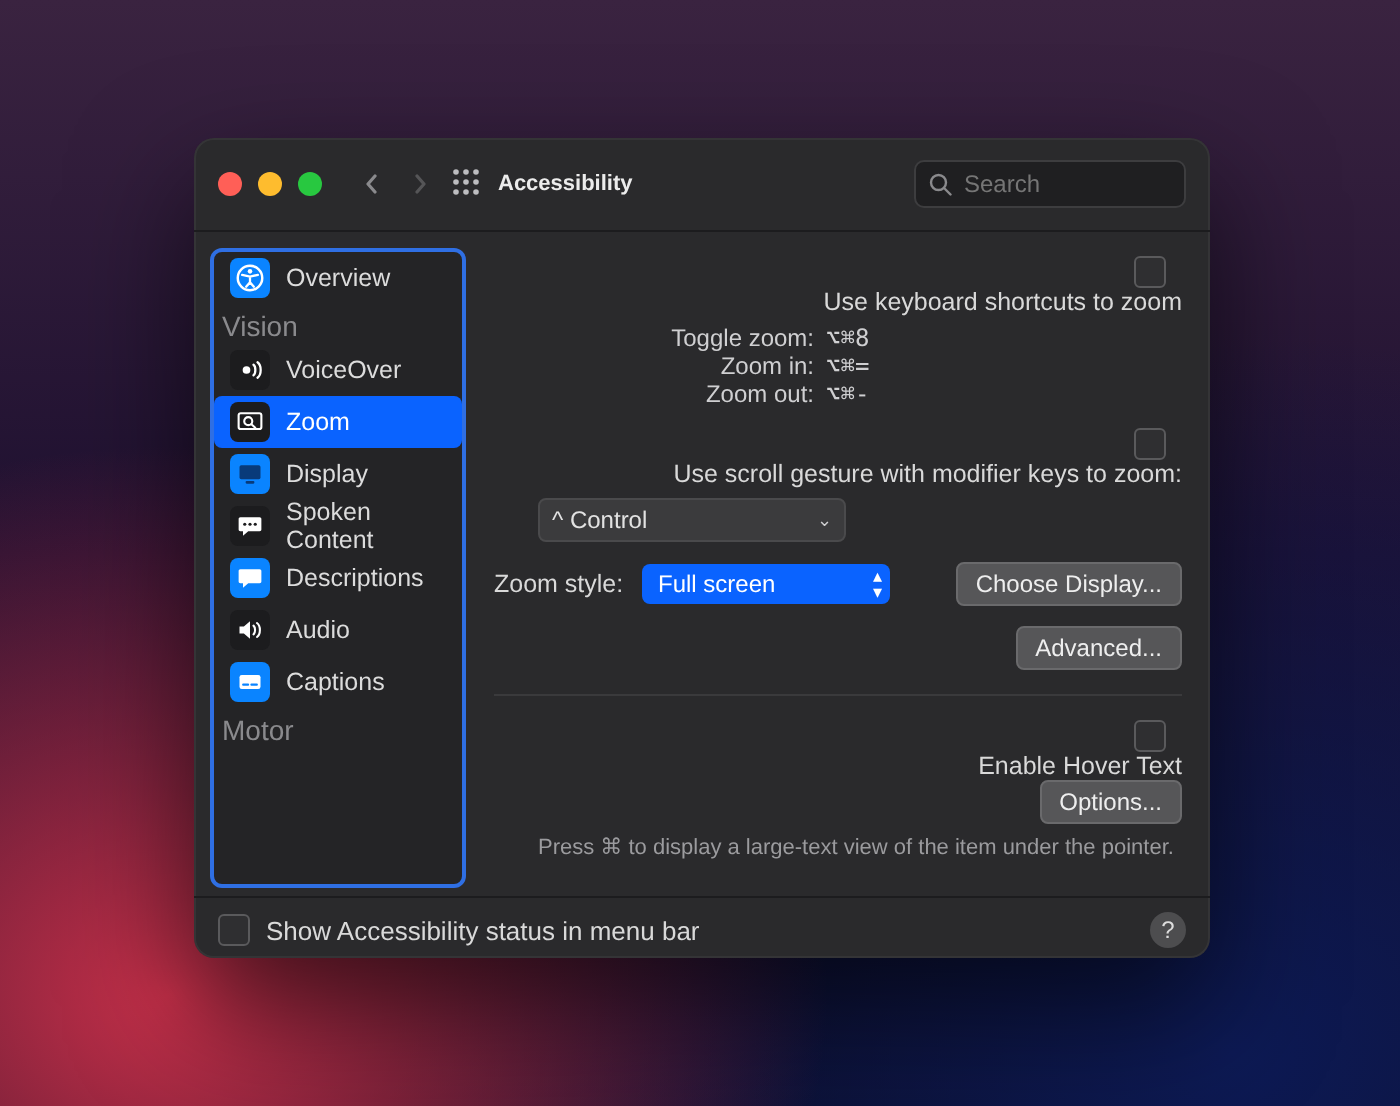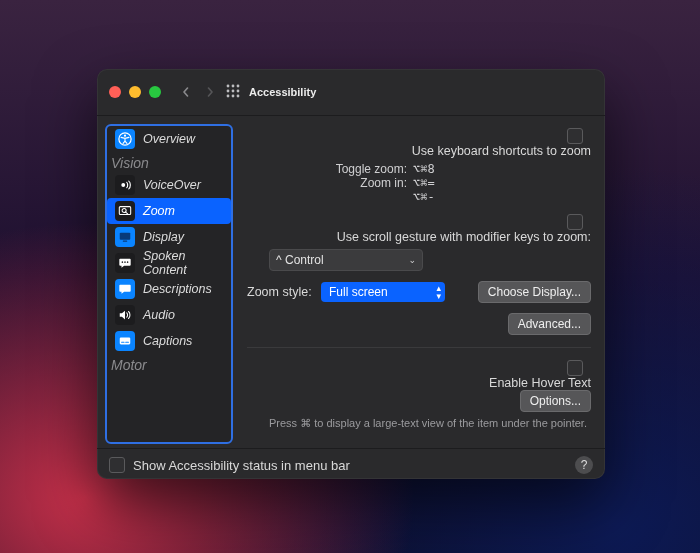--- a/index.html
+++ b/index.html
@@ -17,21 +17,21 @@
   .red{background:#ff5f57;} .yellow{background:#febc2e;} .green{background:#28c840;}
   .navbtn{width:22px;height:22px;display:flex;align-items:center;justify-content:center;color:#8a8a8d;border-radius:4px;}
   .navbtn+.navbtn{margin-left:2px;}
   .grid-icon{margin:0 8px 0 4px;color:#bdbdc0;}
   .title{font-weight:600;color:#ececec;font-size:11px;}
   .spacer{flex:1;}
   .search{display:flex;align-items:center;background:#1f1f21;border:1px solid #3d3d3f;border-radius:5px;height:22px;width:122px;padding:0 6px;color:#8a8a8d;}
   .search input{background:none;border:none;outline:none;color:#d0d0d0;font-size:12px;width:90px;margin-left:4px;}
   
   .body{display:flex;height:calc(100% - 46px - 32px);}
-  .sidebar{width:128px;padding:8px 0 8px 8px;font-style:italic;}
+  .sidebar{width:128px;padding:8px 0 8px 8px;}
   .sidebox{border:2px solid #2f6fe3;border-radius:6px;height:100%;overflow:hidden;background:#242426;}
   .sec-label{font-size:14px;color:#8a8a8d;padding:3px 4px 1px;}
   .item{display:flex;align-items:center;gap:8px;height:26px;padding:0 8px;color:#dcdcdc;font-size:12.5px;border-radius:4px;margin:0 0px;}
   .item.sel{background:#0a63ff;color:#fff;}
   .ico{width:20px;height:20px;border-radius:4px;display:flex;align-items:center;justify-content:center;flex:none;}
   .ico svg{width:14px;height:14px;}
   .ico.blue{background:#0a84ff;}
   .ico.dark{background:#1c1c1e;}
   
   .main{flex:1;padding:12px 14px 8px 14px;font-size:12.5px;}
@@ -89,20 +89,27 @@
             <circle cx="8" cy="8" r="1.4"></circle>
             <circle cx="13" cy="8" r="1.4"></circle>
             <circle cx="3" cy="13" r="1.4"></circle>
             <circle cx="8" cy="13" r="1.4"></circle>
             <circle cx="13" cy="13" r="1.4"></circle>
           </g>
         </svg>
     </div>
     <div class="title">Accessibility</div>
     <div class="spacer"></div>
+    <div class="search">
+      <svg width="12" height="12" viewBox="0 0 16 16">
+          <circle cx="7" cy="7" r="5" fill="none" stroke="#8a8a8d" stroke-width="1.6"></circle>
+          <line x1="11" y1="11" x2="15" y2="15" stroke="#8a8a8d" stroke-width="1.6" stroke-linecap="round"></line>
+        </svg>
+      <input placeholder="Search" style="">
+    </div>
   </div>
 
   <div class="body">
 
     <div class="sidebar">
       <div class="sidebox">
 
         <div class="item">
           <span class="ico blue">
             <svg viewBox="0 0 16 16">
@@ -192,20 +199,21 @@
       <div class="kb-block">
         <div class="kb-line">
             <span class="lab">Toggle zoom:</span>
             <span class="sc">⌥⌘8</span>
           </div>
         <div class="kb-line">
             <span class="lab">Zoom in:</span>
             <span class="sc">⌥⌘=</span>
           </div>
         <div class="kb-line">
+            <span class="lab">Zoom out:</span>
             <span class="sc">⌥⌘-</span>
           </div>
       </div>
 
       <div class="row">
         <span class="chk"></span>
         <span>Use scroll gesture with modifier keys to zoom:</span>
       </div>
       <div class="mod-select">
         <span>^ Control</span>

